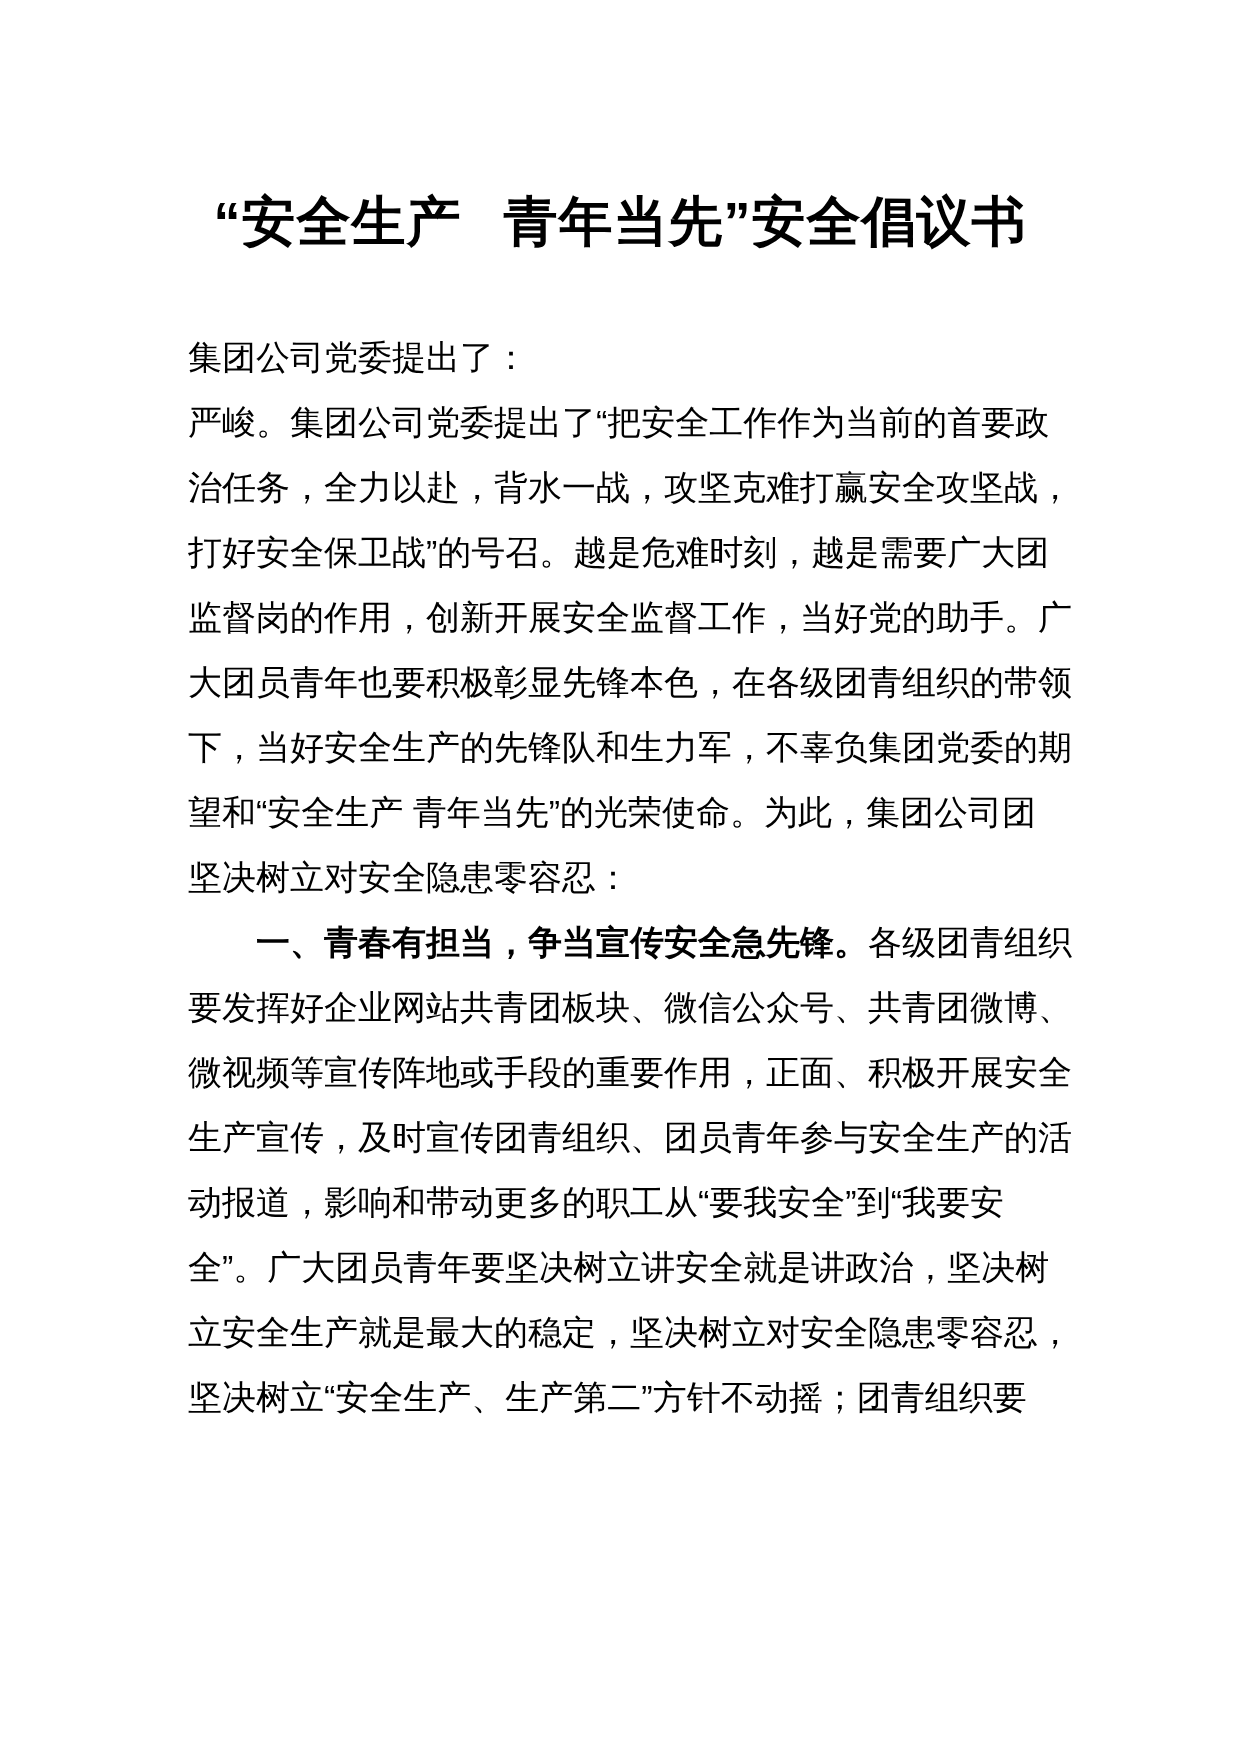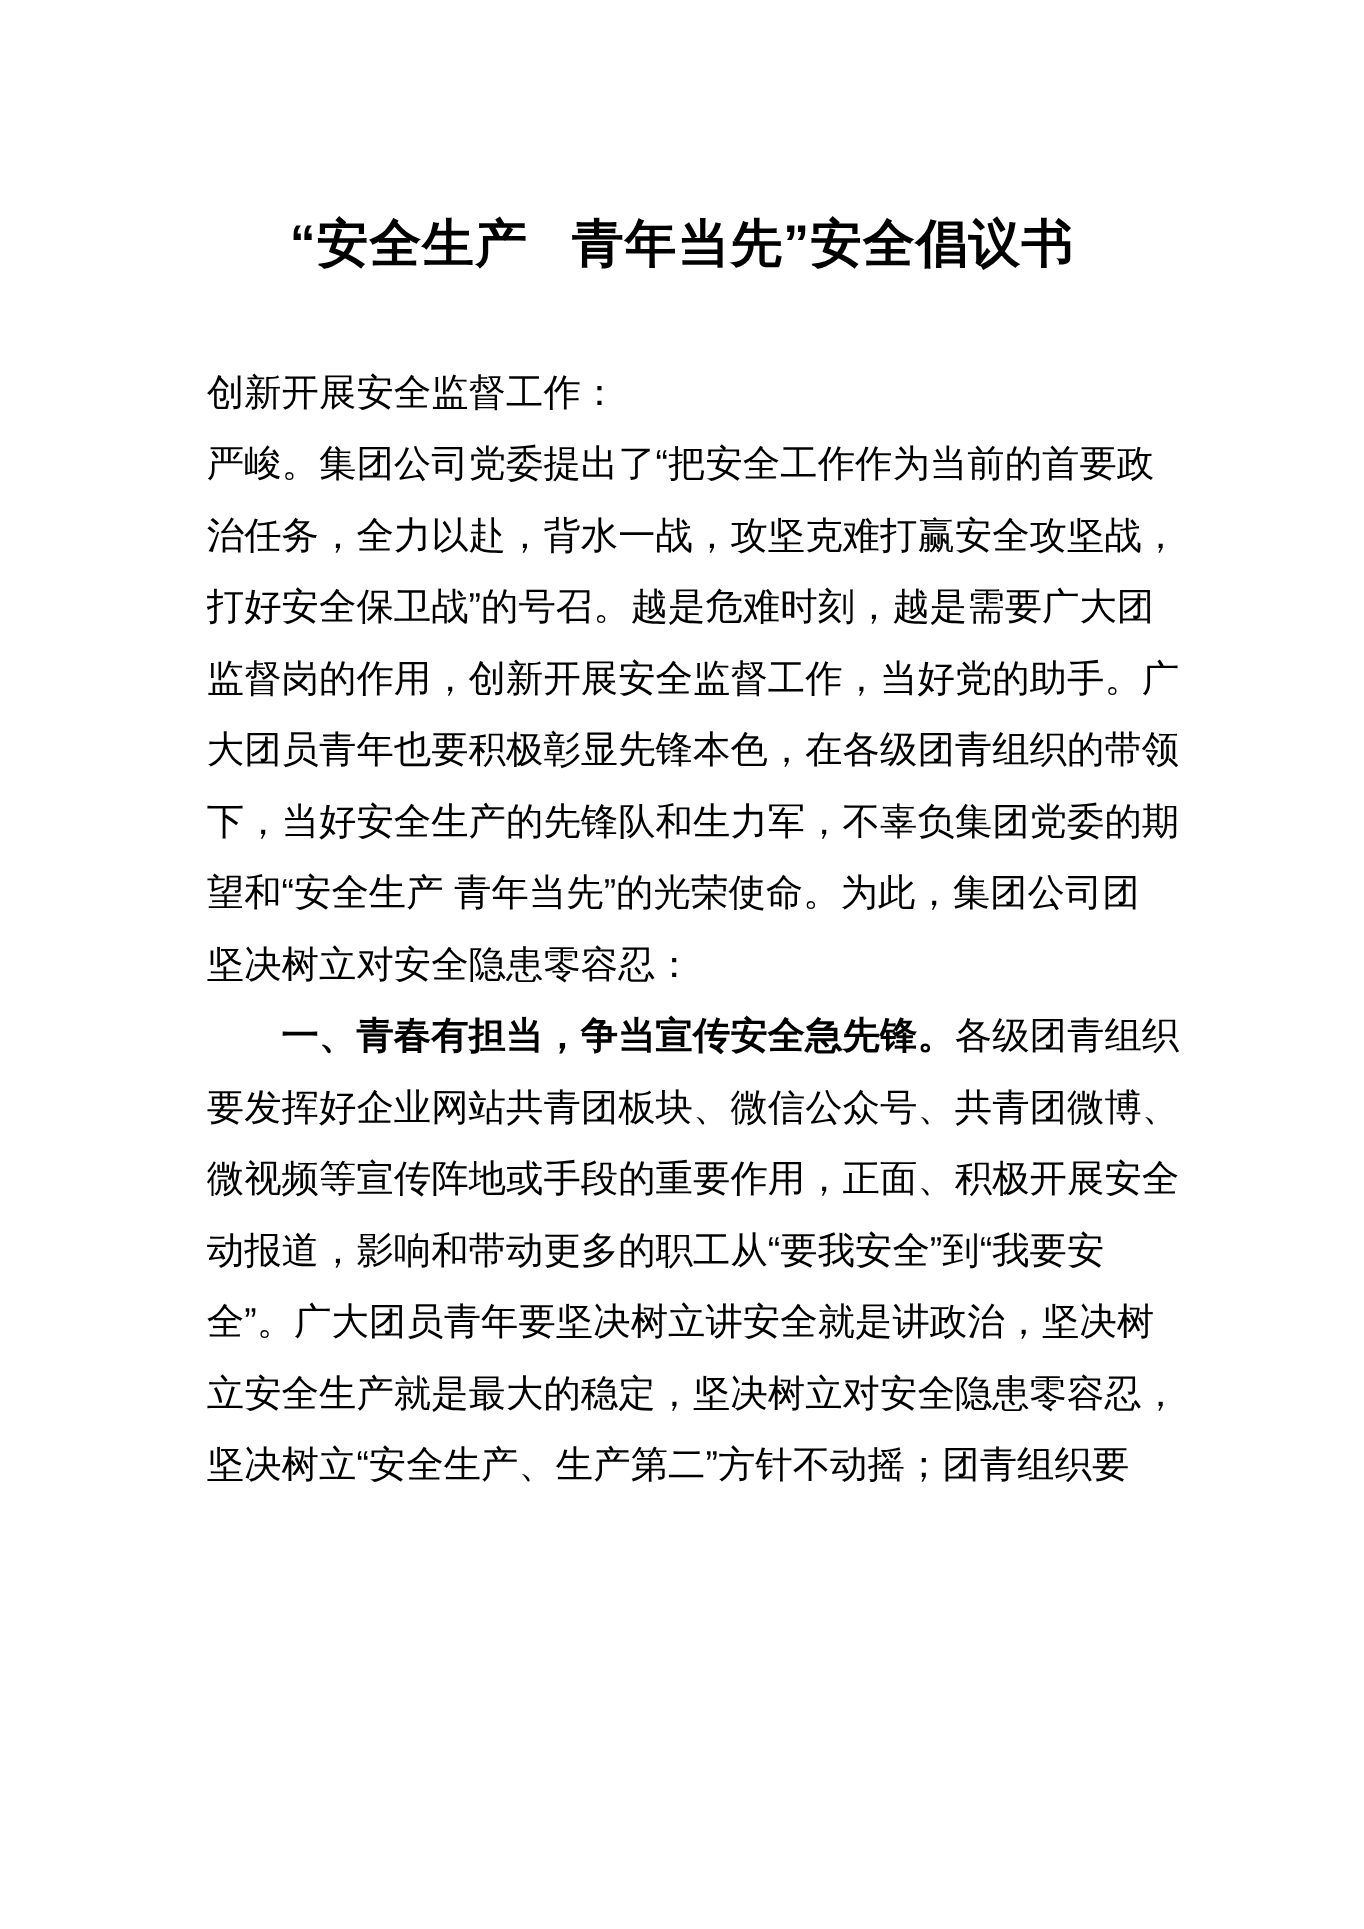--- a/index.html
+++ b/index.html
@@ -15,21 +15,21 @@
     color: #000000;
     font-family: "Liberation Sans", "DejaVu Sans", sans-serif;
     overflow: hidden;
   }
   .doc-title {
     position: absolute;
     top: 186px;
     left: 0;
     width: 100%;
     text-align: center;
-    font-size: 47px;
+    font-size: 54px;
     line-height: 70px;
     font-weight: bold;
     letter-spacing: 1px;
     word-spacing: 26px;
     white-space: nowrap;
   }
   .doc-body {
     position: absolute;
     top: 325px;
     left: 188px;
@@ -48,35 +48,36 @@
   .seg { font-weight: normal; }
   .seg.bold { font-weight: bold; text-align: right; }
 </style>
 </head>
 <body>
 
 <div class="page">
   <div class="doc-title">“安全生产 青年当先”安全倡议书</div>
 
   <div class="doc-body">
-    <div class="line">创新开展安全监督工作：</div>
+    <div class="line">集团公司党委提出了：</div>
 
   <div>
         <div class="line"><span class="seg">严峻。集团公司党委提出了“把安全工作作为当前的首要政</span></div>
         <div class="line"><span class="seg">治任务，全力以赴，背水一战，攻坚克难打赢安全攻坚战，</span></div>
         <div class="line"><span class="seg">打好安全保卫战”的号召。越是危难时刻，越是需要广大团</span></div>
         <div class="line"><span class="seg">监督岗的作用，创新开展安全监督工作，当好党的助手。广</span></div>
         <div class="line"><span class="seg">大团员青年也要积极彰显先锋本色，在各级团青组织的带领</span></div>
         <div class="line"><span class="seg">下，当好安全生产的先锋队和生力军，不辜负集团党委的期</span></div>
         <div class="line"><span class="seg">望和“安全生产 青年当先”的光荣使命。为此，集团公司团</span></div>
         <div class="line"><span class="seg">坚决树立对安全隐患零容忍：</span></div>
       </div>
       <div>
         <div class="line indent"><span class="seg bold">一、青春有担当，争当宣传安全急先锋。</span><span class="seg">各级团青组织</span></div>
         <div class="line"><span class="seg">要发挥好企业网站共青团板块、微信公众号、共青团微博、</span></div>
         <div class="line"><span class="seg">微视频等宣传阵地或手段的重要作用，正面、积极开展安全</span></div>
+        <div class="line"><span class="seg">生产宣传，及时宣传团青组织、团员青年参与安全生产的活</span></div>
         <div class="line"><span class="seg">动报道，影响和带动更多的职工从“要我安全”到“我要安</span></div>
         <div class="line"><span class="seg">全”。广大团员青年要坚决树立讲安全就是讲政治，坚决树</span></div>
         <div class="line"><span class="seg">立安全生产就是最大的稳定，坚决树立对安全隐患零容忍，</span></div>
         <div class="line"><span class="seg">坚决树立“安全生产、生产第二”方针不动摇；团青组织要</span></div>
       </div>
     </div>
 </div>
 
 </body></html>

